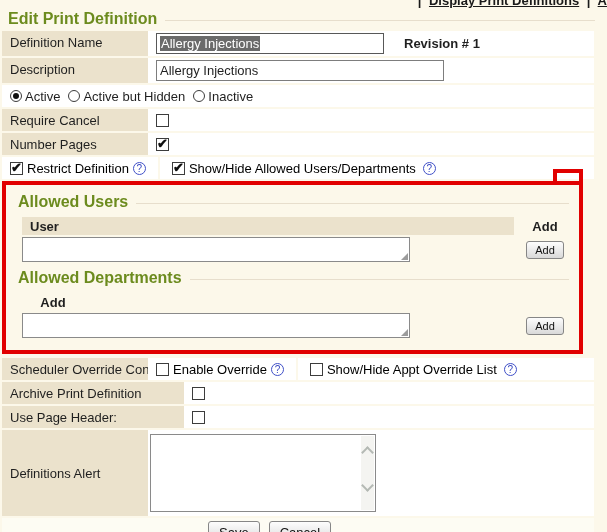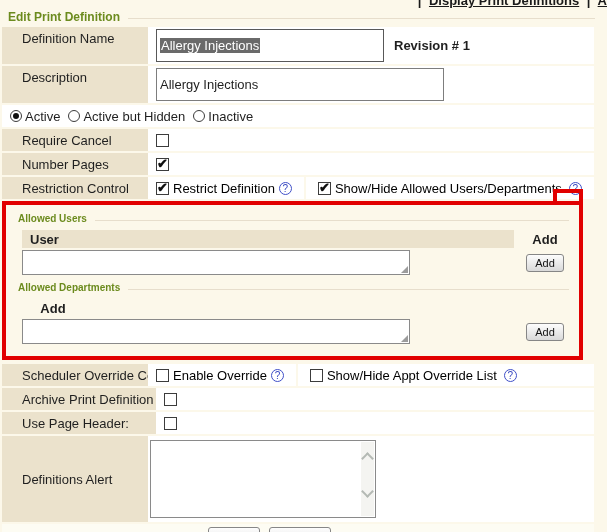--- a/index.html
+++ b/index.html
@@ -10,33 +10,33 @@
     font-size:13px;
     color:#1f1f1f;
     padding-left:2px;
   }
   
   .toplinks { height:9px; overflow:hidden; text-align:right; padding-right:0; font-weight:bold; }
   .toplinks .inner { position:relative; top:-7px; }
   .toplinks a { color:#1a1a1a; text-decoration:underline; cursor:pointer; }
   .toplinks .sep { color:#1a1a1a; padding:0 4px; text-decoration:none; }
 
-  h1.pagetitle { font-size:12px; font-weight:bold; color:#6c8b1e; display:flex; align-items:center; padding:1px 12px 3px 6px; }
+  h1.pagetitle { font-size:16px; font-weight:bold; color:#6c8b1e; display:flex; align-items:center; padding:1px 12px 3px 6px; }
   h1.pagetitle .hline { flex:1; border-top:1px solid #e7decc; margin-left:8px; margin-top:3px; }
 
   .rows { margin-right:13px; }
   .row { display:flex; align-items:stretch; margin-bottom:2px; }
-  .row .lbl { width:146px; flex:none; background:#ebe2cc; padding:4px 0 3px 20px; white-space:nowrap; }
-  .row.wide .lbl { width:154px; }
+  .row .lbl { width:146px; flex:none; background:#ebe2cc; padding:4px 0 3px 8px; white-space:nowrap; }
+  .row.wide .lbl { width:182px; }
   .row .val { flex:1; background:#fff; padding:2px 2px 2px 8px; display:flex; align-items:center; gap:4px; min-height:22px; }
   .row.vtop .val { align-items:flex-start; }
   .vcenter { display:flex; align-items:center; }
 
   
-  .tin { background:#fff; border:1px solid #757575; height:33px; display:flex; align-items:center; padding:0 3px; overflow:hidden; white-space:nowrap; }
+  .tin { background:#fff; border:1px solid #757575; height:21px; display:flex; align-items:center; padding:0 3px; overflow:hidden; white-space:nowrap; }
   .tin.defname { width:228px; border-color:#585858; }
   .tin.desc { width:288px; border-color:#7d7d7d; }
   .sel { background:#6a6a6a; color:#fff; padding:0 1px; }
 
   
   .rd { width:12px; height:12px; border:1px solid #3c3c3c; border-radius:50%; background:#fff; display:inline-block; position:relative; flex:none; }
   .rd[data-checked="true"]::after { content:""; position:absolute; left:2px; top:2px; width:6px; height:6px; border-radius:50%; background:#101010; }
   .radio-group { display:flex; align-items:center; gap:4px; }
   .radio-group .opt { display:flex; align-items:center; gap:3px; margin-right:4px; }
 
@@ -46,21 +46,21 @@
 
   .slate { color:#000000; }
   .help { width:13px; height:13px; border:1px solid #4050c8; border-radius:50%; color:#3948c0; font-size:10px; line-height:12px; text-align:center; display:inline-block; flex:none; cursor:pointer; }
   .vsep { width:2px; background:#fcf8ea; align-self:stretch; margin:-2px 8px; }
 
   .bold { font-weight:bold; }
 
   
   .redbox { position:relative; border:4px solid #e10000; margin:2px 24px 4px 0; padding:2px 0 5px; }
   .rednotch { position:absolute; top:-16px; right:-4px; width:30px; height:14px; border:4px solid #e10000; border-bottom:none; }
-  h2.sect { font-size:10px; font-weight:bold; color:#6c8b1e; display:flex; align-items:center; margin:6px 10px 6px 12px; }
+  h2.sect { font-size:16px; font-weight:bold; color:#6c8b1e; display:flex; align-items:center; margin:6px 10px 6px 12px; }
   h2.sect .hline { flex:1; border-top:1px solid #e7decc; margin-left:8px; margin-top:3px; }
   .shead { display:flex; margin:2px 8px 2px 16px;align-items:center; }
   .shead .hl { flex:1; background:#ebe2cc; font-weight:bold; padding:2px 8px 1px; }
   .shead .ha { width:52px; text-align:center; font-weight:bold; margin-left:5px; padding:2px 0 1px; }
   .sinput { display:flex; align-items:center; margin:2px 8px 7px 16px; }
   .tarea { background:#fff; border:1px solid #8a8a8a; position:relative; }
   .sinput .tarea { width:388px; height:25px; }
   .grip { position:absolute; right:1px; bottom:1px; width:0; height:0; border-left:7px solid transparent; border-bottom:7px solid #9c9c9c; cursor:se-resize; }
   .sinput .sp { flex:1; }
 
@@ -95,21 +95,21 @@
 </h1>
 
 <div class="rows">
 
   <div class="row">
     <div class="lbl">Definition Name</div>
     <div class="val">
       <div class="tin defname">
         <span class="sel">Allergy Injections</span>
       </div>
-      <span class="bold" style="margin-left:6px">Revision # 1</span>
+      <span class="bold" style="margin-left:16px">Revision # 1</span>
     </div>
   </div>
 
   <div class="row">
     <div class="lbl">Description</div>
     <div class="val">
       <div class="tin desc">
         <span>Allergy Injections</span>
       </div>
     </div>
@@ -140,21 +140,20 @@
   </div>
 
   <div class="row">
     <div class="lbl">Number Pages</div>
     <div class="val">
       <span class="cb" data-checked="true"></span>
     </div>
   </div>
 
   <div class="row">
-    <div class="lbl">Restriction Control</div>
     <div class="val">
       <span class="cb" data-checked="true"></span>
       <span class="slate">Restrict Definition</span>
       <span class="help">?</span>
       <span class="vsep"></span>
       <span class="cb" data-checked="true"></span>
       <span class="slate">Show/Hide Allowed Users/Departments</span>
       <span class="help" style="margin-left:3px">?</span>
     </div>
   </div>

